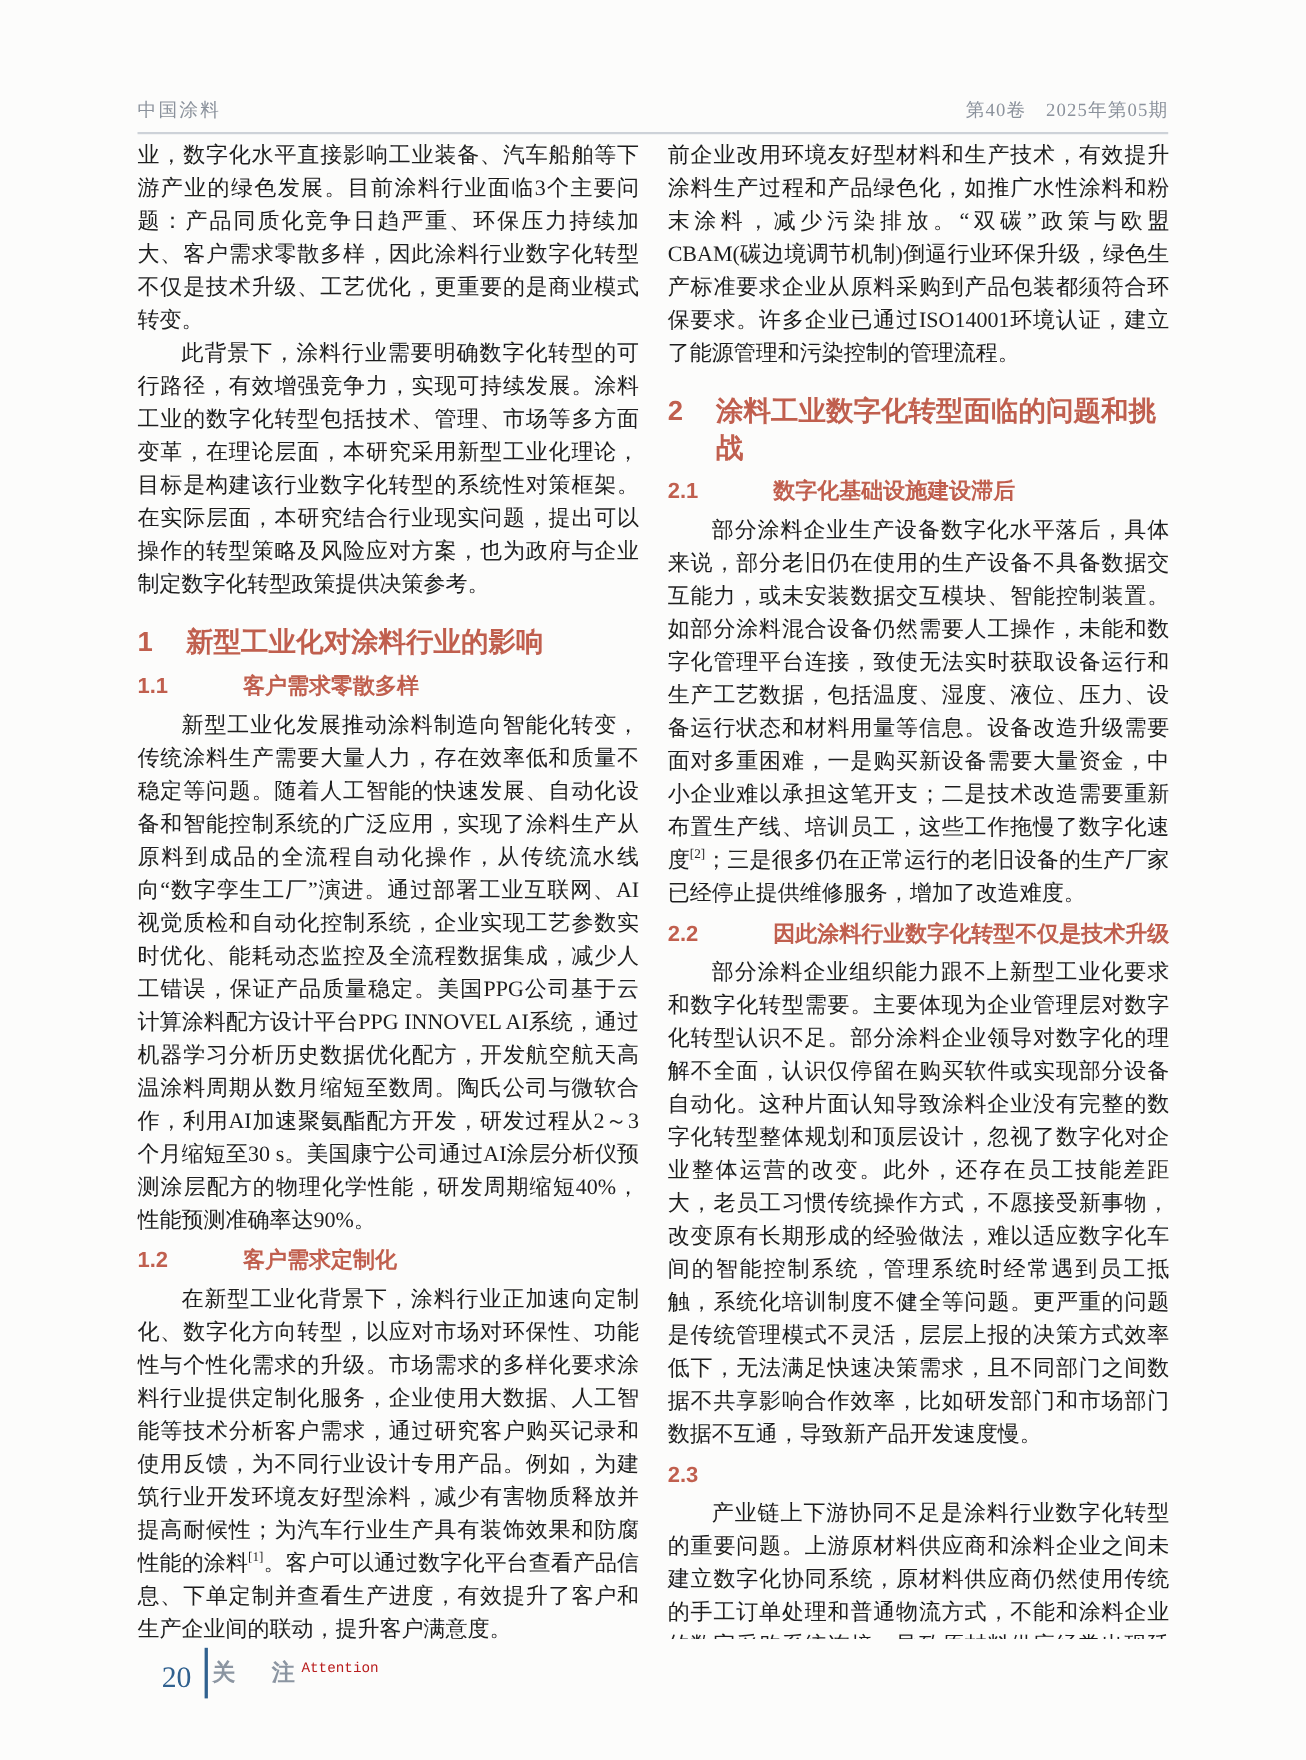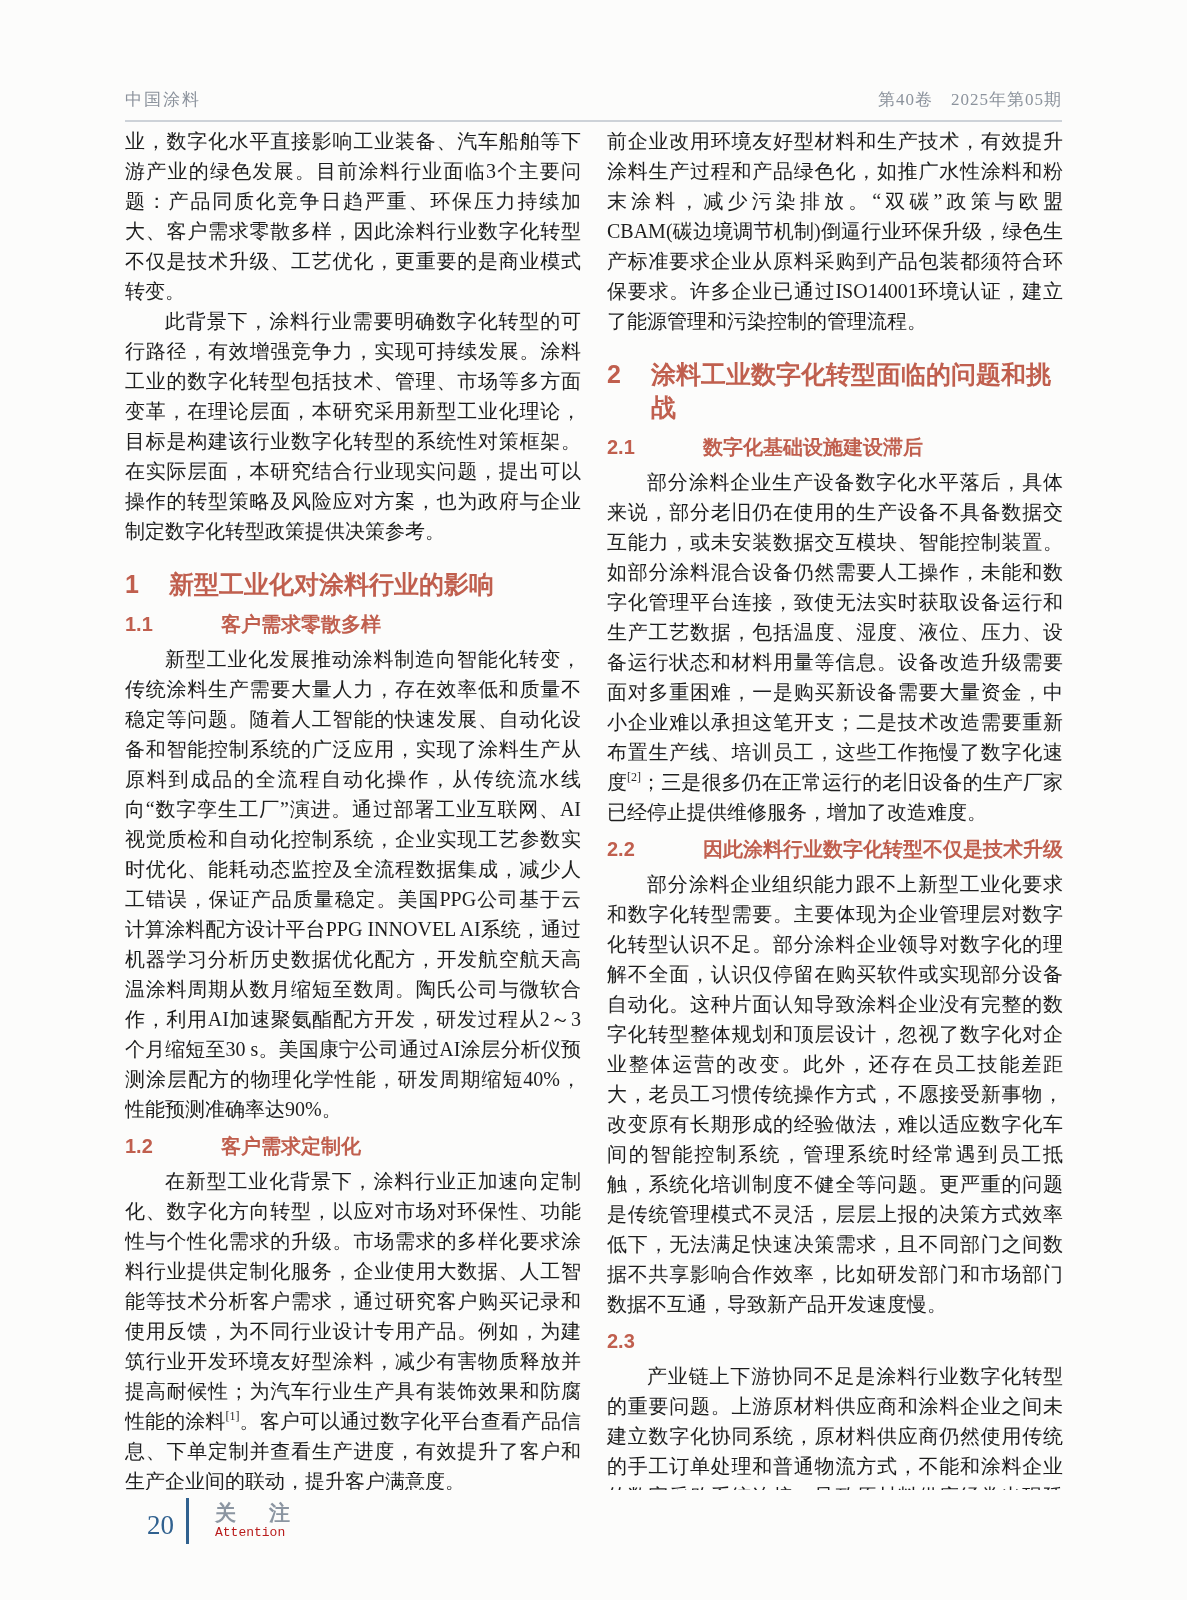--- a/index.html
+++ b/index.html
@@ -48,21 +48,21 @@
   .ft{
     position:absolute;left:131px;top:1498px;
     display:flex;align-items:center;margin-left:16px;
   }
   .ft .pgnum{
     color:#30618f;font-size:27px;line-height:27px;
     font-family:"Liberation Serif","DejaVu Serif",serif;
     padding-right:12px;padding-top:8px;
   }
   .ft .bar{width:3px;height:46px;background:#30618f;}
-  .ft .sec{display:flex;flex-direction:column;padding-left:26px;}
+  .ft .sec{display:flex;padding-left:4px;}
   .ft .sec .zh{
     color:#8b95a1;font-size:21px;line-height:24px;font-weight:bold;
     letter-spacing:6px;
     font-family:"Liberation Sans","DejaVu Sans",sans-serif;
   }
   .ft .sec .en{
     color:#b91c1c;font-size:13px;line-height:16px;
     font-family:Liberation Mono, monospace;
   }
 </style>

